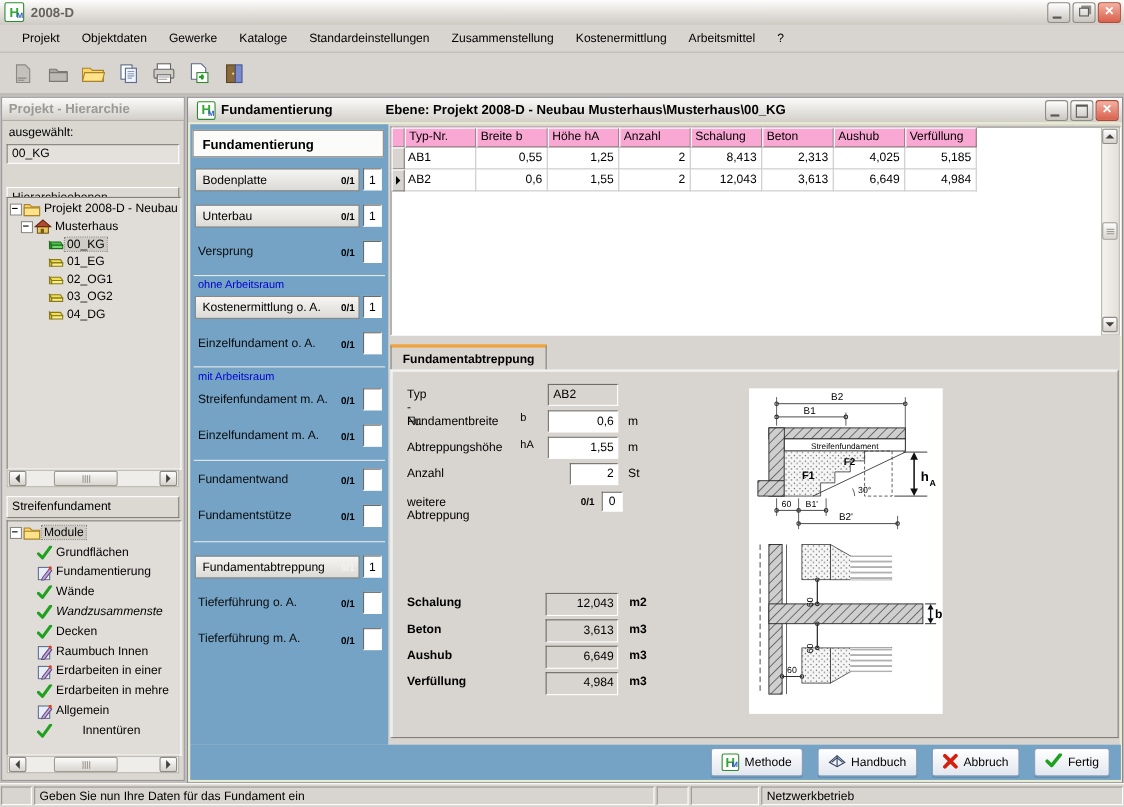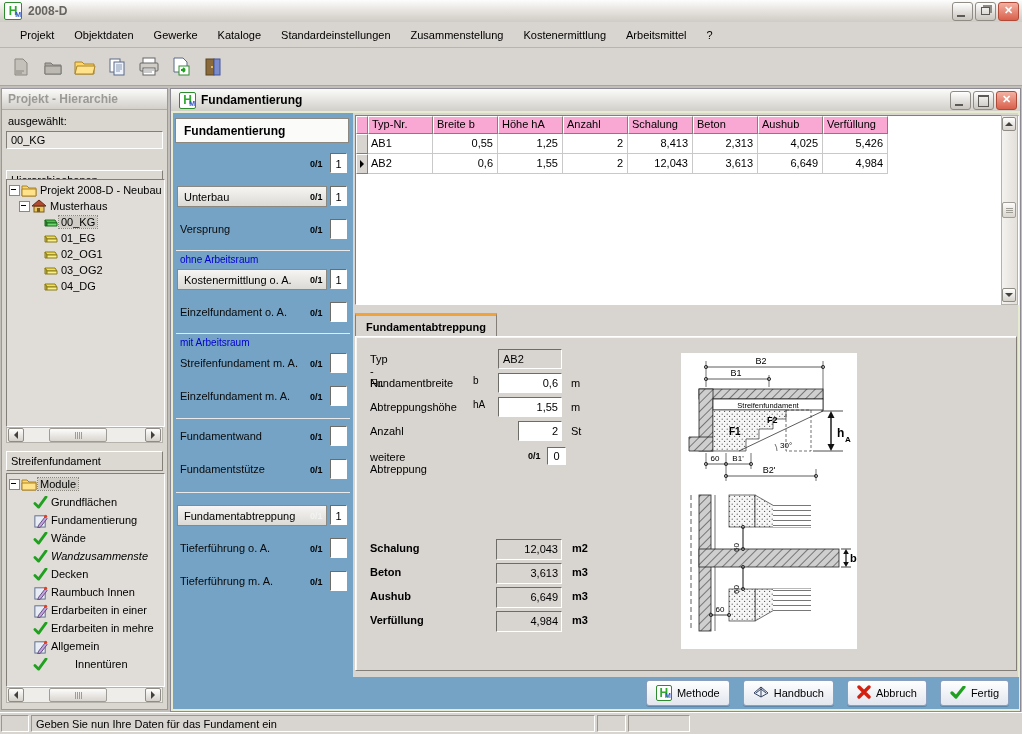--- a/index.html
+++ b/index.html
@@ -447,40 +447,42 @@
     </div>
   </div>
 
   <div id="fundwin" class="abs">
     <div class="ctitle">
       <span class="applogo" style="margin-left:2px;width:15px;height:15px;">
           <span>H</span>
           <i>M</i>
         </span>
       <span style="font-weight:bold;margin-left:5px;">Fundamentierung</span>
+      <span style="font-weight:bold;margin-left:48px;">Ebene:  Projekt 2008-D - Neubau Musterhaus\Musterhaus\00_KG</span>
       <span class="wbtns">
         <span class="wbtn">
             <span class="glyph-min"></span>
           </span>
         <span class="wbtn">
             <span class="glyph-max"></span>
           </span>
         <span class="wbtn close">
             <span class="glyph-x">✕</span>
           </span>
       </span>
     </div>
     <div id="fundframe"></div>
 
     <div id="nav">
       <div class="nav-header">
           <span>Fundamentierung</span>
         </div>
 
       <div class="nav-row" style="top:40px">
+        <span class="nav-btn">Bodenplatte</span>
         <span class="nav-ratio">0/1</span>
         <span class="nav-count">1</span>
       </div>
       <div class="nav-row" style="top:73px">
         <span class="nav-btn">Unterbau</span>
         <span class="nav-ratio">0/1</span>
         <span class="nav-count">1</span>
       </div>
       <div class="nav-row" style="top:106px">
         <span class="nav-plain">Versprung</span>
@@ -562,21 +564,21 @@
       </div>
       <div class="drow" style="top:18px">
         <span class="mcell" style="width:12px"></span>
         <span class="dcell" style="width:65px">AB1</span>
         <span class="dcell num" style="width:65px">0,55</span>
         <span class="dcell num" style="width:65px">1,25</span>
         <span class="dcell num" style="width:65px">2</span>
         <span class="dcell num" style="width:65px">8,413</span>
         <span class="dcell num" style="width:65px">2,313</span>
         <span class="dcell num" style="width:65px">4,025</span>
-        <span class="dcell num" style="width:65px">5,426</span>
+        <span class="dcell num" style="width:65px">5,185</span>
       </div>
       <div class="drow" style="top:38px">
         <span class="mcell" style="width:12px">
             <span class="rowmark"></span>
           </span>
         <span class="dcell" style="width:65px">AB2</span>
         <span class="dcell num" style="width:65px">0,6</span>
         <span class="dcell num" style="width:65px">1,55</span>
         <span class="dcell num" style="width:65px">2</span>
         <span class="dcell num" style="width:65px">12,043</span>
@@ -779,13 +781,16 @@
   </div>
 </div>
 
 <div id="statusbar" class="abs">
   <span class="spanel" style="left:1px;width:28px;"></span>
   <span class="spanel" style="left:31px;width:564px;">
     <span>Geben Sie nun Ihre Daten für das Fundament ein</span>
   </span>
   <span class="spanel" style="left:597px;width:29px;"></span>
   <span class="spanel" style="left:628px;width:62px;"></span>
+  <span class="spanel" style="left:692px;width:329px;">
+    <span>Netzwerkbetrieb</span>
+  </span>
 </div>
 
 </body></html>

